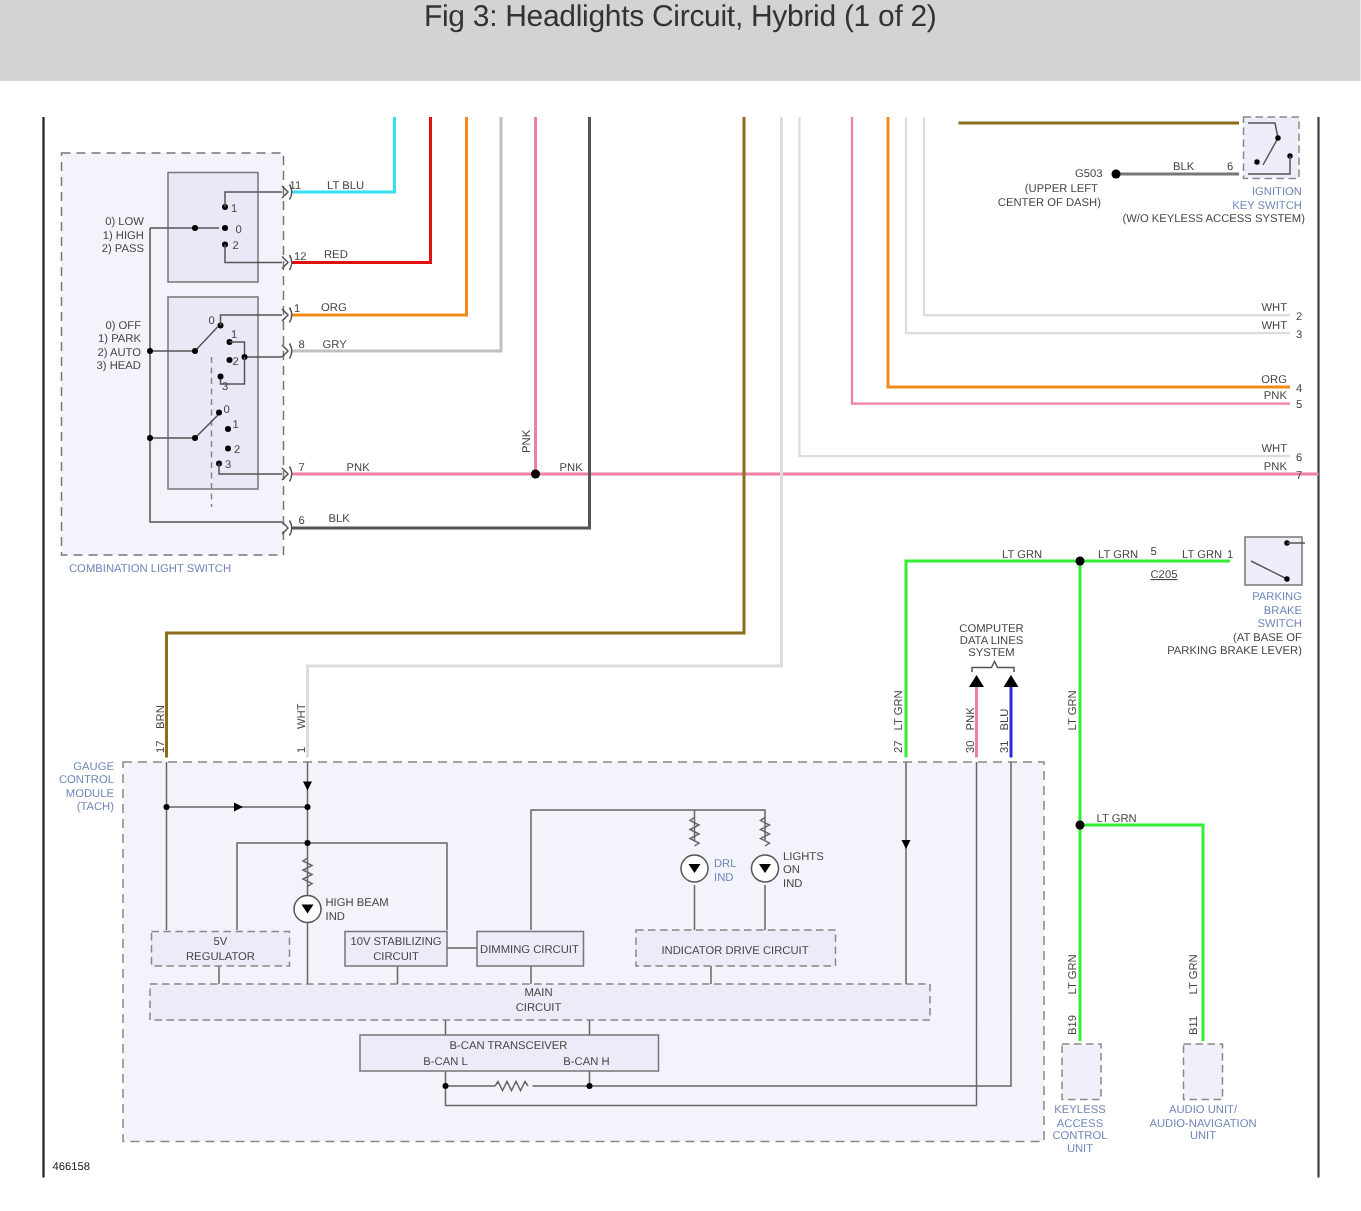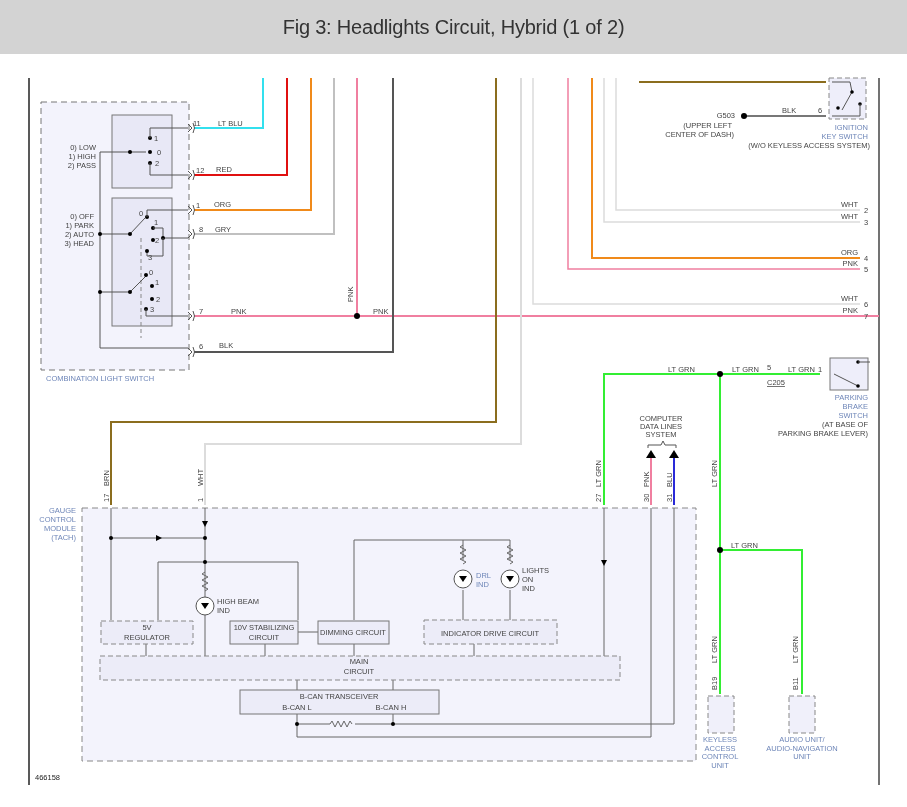--- a/index.html
+++ b/index.html
@@ -1,17 +1,17 @@
 <!DOCTYPE html>
 <html><head>
 <meta charset="utf-8">
 <style>
   html, body { margin: 0; padding: 0; background: #ffffff; }
   body { width: 907px; height: 807px; position: relative; overflow: hidden; font-family: "Liberation Sans", sans-serif; }
-  .titlebar { position: absolute; left: 0; top: 0; width: 907px; height: 54px; background: #d3d3d3; display: flex; align-items: center; justify-content: center; }
+  .titlebar { position: absolute; left: 0; top: 0; width: 907px; height: 54px; background: #d3d3d3; display: flex; justify-content: center; }
   .titlebar span { font-family: "Liberation Sans", sans-serif; font-size: 20px; color: #333; letter-spacing: -0.2px; }
   svg { position: absolute; left: 0; top: 0; }
   svg text { font-family: "Liberation Sans", sans-serif; }
   .lbl { font-size: 7.5px; fill: #444; }
   .blu { font-size: 7.5px; fill: #6e86b8; }
   .pin { font-size: 7.5px; fill: #444; }
 </style>
 </head>
 <body>
 

